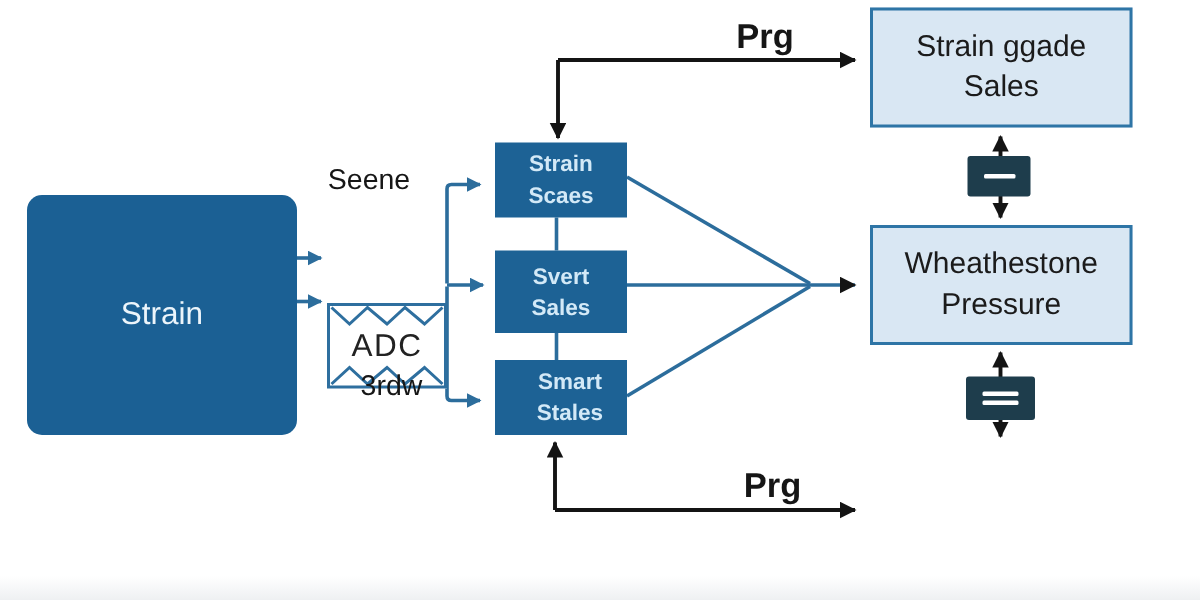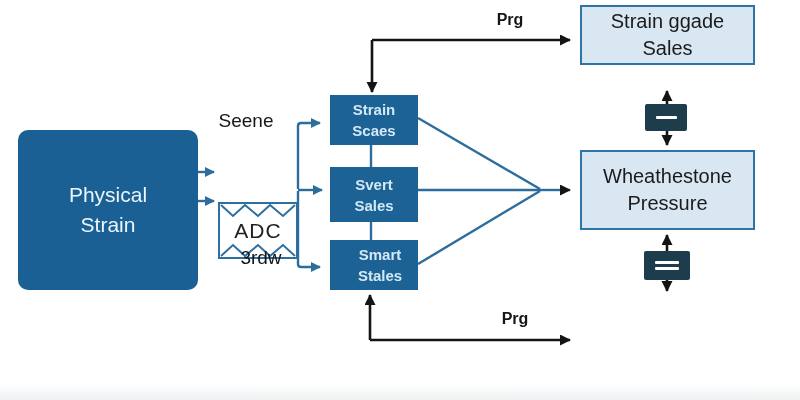--- a/index.html
+++ b/index.html
@@ -36,29 +36,29 @@
   }
   .node.mid1{top:95px;height:50px;}
   .node.mid2{top:167px;height:55px;}
   .node.mid3{top:240px;height:50px;padding-left:12px;}
 
   .node.light{
     left:580px;width:175px;
     background:#d9e7f3;border:2.5px solid #2e75a6;
     color:#1b1b1b;font-size:20px;line-height:27px;font-weight:400;
   }
-  .node.lightA{top:5px;height:60px;}
+  .node.lightA{top:5px;height:80px;}
   .node.lightB{top:150px;height:80px;}
   .node.lightC{top:296px;height:82px;}
 
   .edge-label{
     position:absolute;color:#161616;text-align:center;
     font-size:19px;font-weight:400;
   }
-  .edge-label.prg{font-weight:600;font-size:16px;}
+  .edge-label.prg{font-weight:600;font-size:23px;}
   .lbl-seene{left:214px;top:110px;width:64px;}
   .lbl-3rdw{left:230px;top:247px;width:62px;}
   .lbl-prg-top{left:460px;top:11px;width:100px;}
   .lbl-prg-bottom{left:465px;top:310px;width:100px;}
 
   .chip{
     position:absolute;background:#1e3d4c;border-radius:2px;
     display:flex;align-items:center;justify-content:center;
   }
   .chip.c1{left:645px;top:104px;width:42px;height:27px;}
@@ -102,21 +102,20 @@
       <path d="M370,340 L370,295" marker-end="url(#mBlack)"></path>
       <path d="M370,340 L570,340" marker-end="url(#mBlack)"></path>
       <path d="M667,116 L667,91" marker-end="url(#mBlack)"></path>
       <path d="M667,116 L667,145" marker-end="url(#mBlack)"></path>
       <path d="M667,262 L667,235" marker-end="url(#mBlack)"></path>
       <path d="M667,262 L667,291" marker-end="url(#mBlack)"></path>
     </g>
   </svg>
 
   <div class="node dark-lg">
-    <div>Physical</div>
     <div>Strain</div>
   </div>
 
   <div class="node adc">
     <svg class="zig top" viewBox="0 0 76 14" preserveAspectRatio="none">
       <polyline points="1,1 13,12 25,1 38,12 50,1 63,12 75,1" fill="none" stroke="#2e6f9f" stroke-width="2"></polyline>
     </svg>
     <span>ADC</span>
     <svg class="zig bot" viewBox="0 0 76 14" preserveAspectRatio="none">
       <polyline points="1,13 13,2 25,13 38,2 50,13 63,2 75,13" fill="none" stroke="#2e6f9f" stroke-width="2"></polyline>

